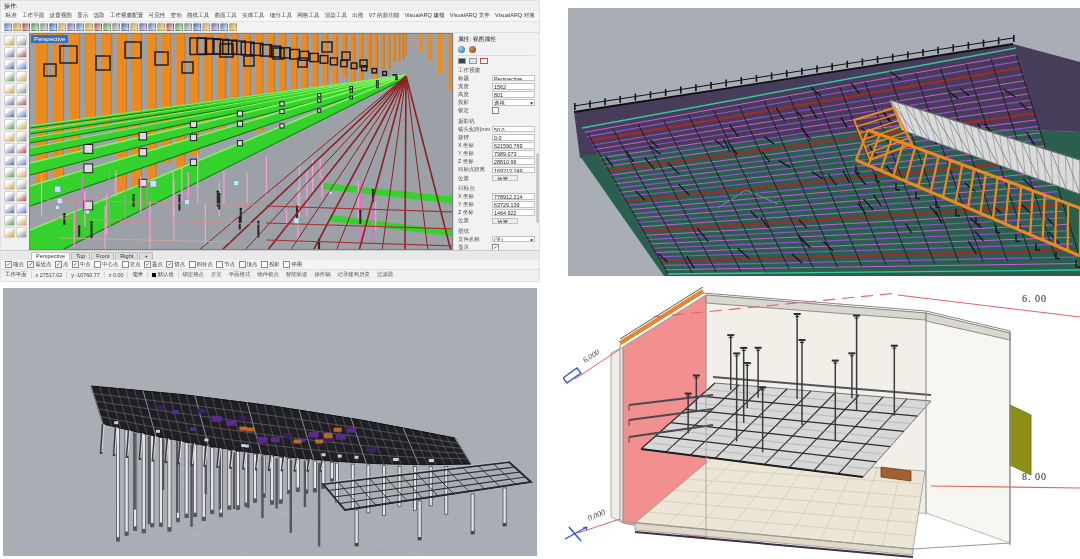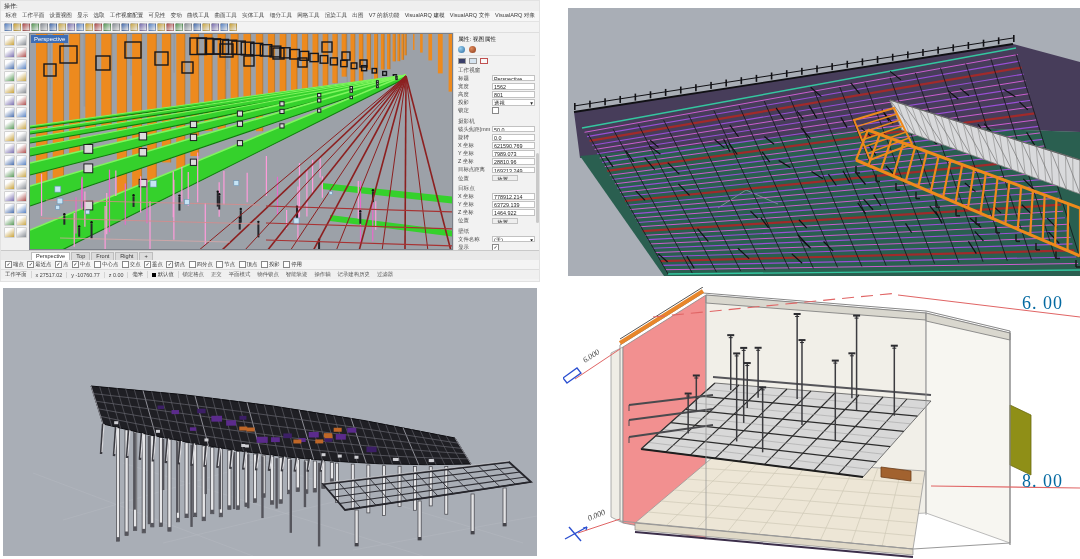--- a/index.html
+++ b/index.html
@@ -46,21 +46,21 @@
   .os-item{display:flex;align-items:center;gap:1px;white-space:nowrap}
   .tl-status{height:9px;display:flex;align-items:center;font-size:5.4px;color:#444;background:#f0f0f0;border-top:1px solid #ddd;overflow:hidden}
   .st-seg{padding:0 4px;border-right:1px solid #d5d5d5;white-space:nowrap}
   .st-tog{padding:0 3.5px;white-space:nowrap;color:#555}
   .layer-swatch{display:inline-block;width:4px;height:4px;background:#000;margin-right:1.5px;vertical-align:middle}
   
   #q-tr{left:568px;top:8px;width:512px;height:268px}
   #q-bl{left:3px;top:288px;width:534px;height:268px}
   #q-br{left:563px;top:287px;width:517px;height:272px;font-family:"Liberation Serif",serif}
   #q-tr svg,#q-bl svg,#q-br svg{display:block}
-  .br-label{position:absolute;font-size:18px;color:#0369a1;letter-spacing:1px;white-space:nowrap}
+  .br-label{position:absolute;font-size:10px;color:#0f172a;letter-spacing:1px;white-space:nowrap}
 </style>
 </head>
 <body>
 
 <div id="page">
 
   <div id="q-tl" class="q">
     <div class="tl-titlebar">
       <span>操作:</span>
     </div>

